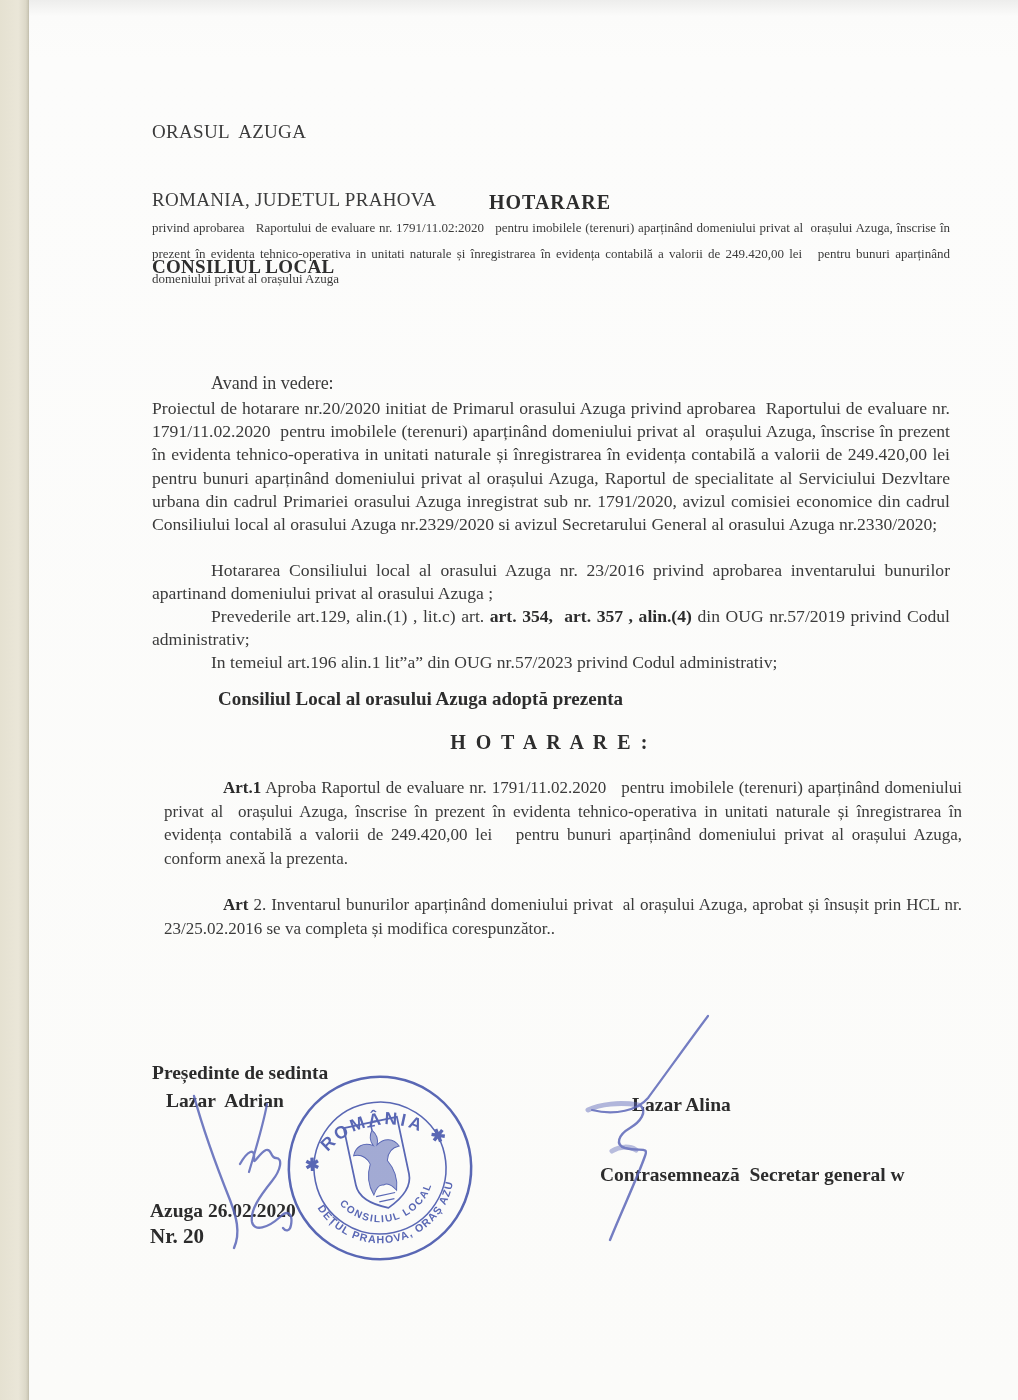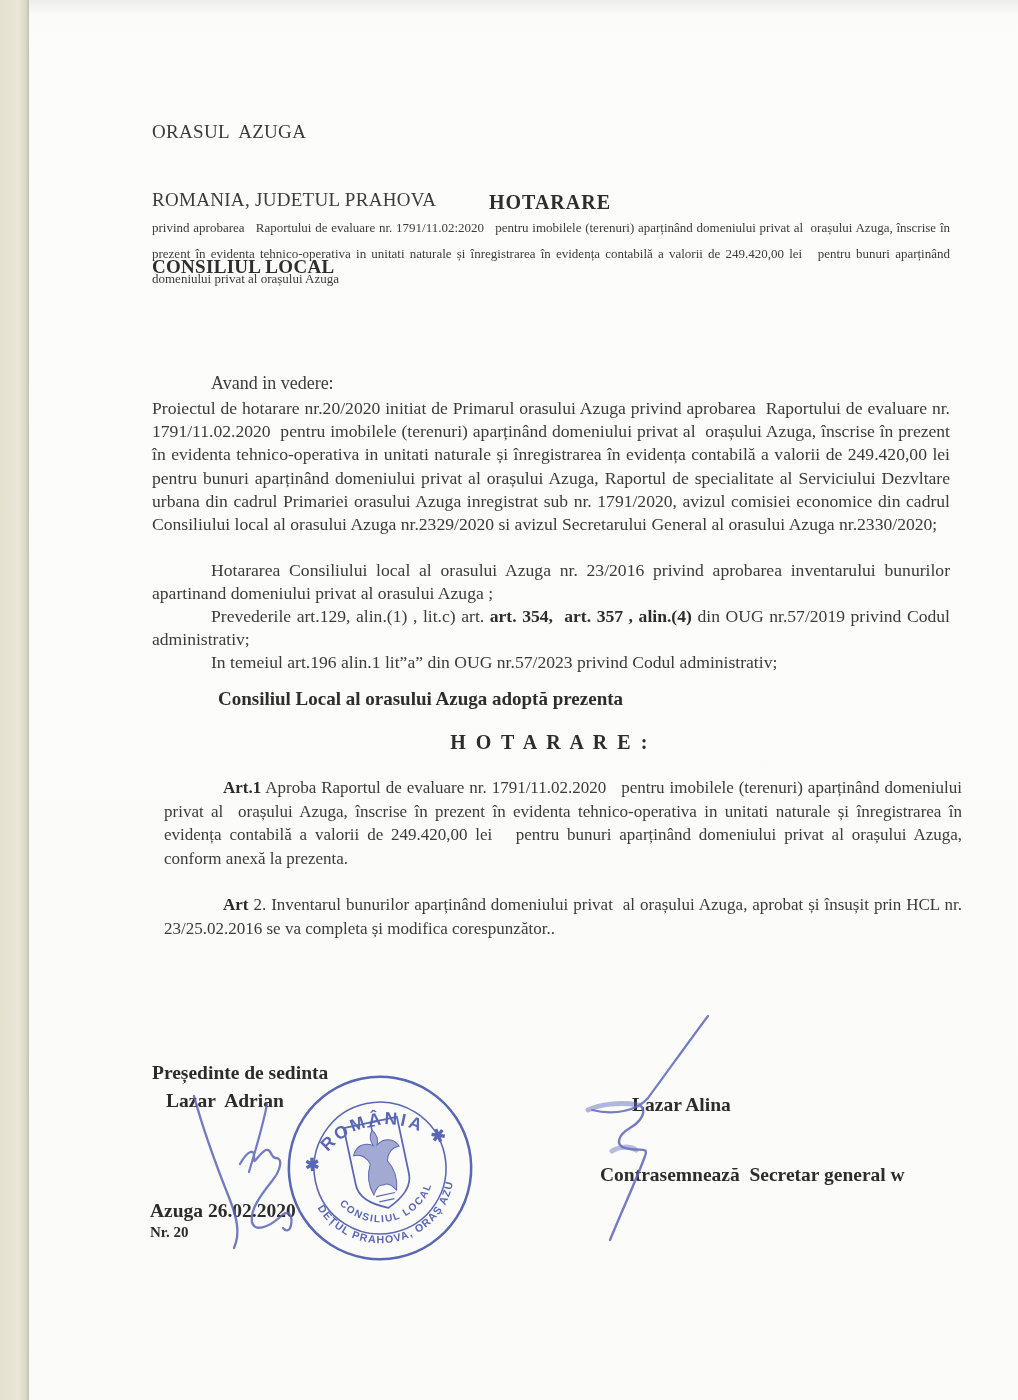--- a/index.html
+++ b/index.html
@@ -33,21 +33,21 @@
   .a1{top:776px;text-indent:59px;}
   .a2{top:893px;text-indent:59px;}
   .a3{top:961px;text-indent:59px;}
   .article b{color:#2b2b2b;}
   .sig{font-size:19.5px;font-weight:bold;color:#2c2c2c;white-space:pre-wrap;}
   .sig-left-role{left:152px;top:1062px;}
   .sig-left-name{left:166px;top:1090px;}
   .sig-right-role{left:600px;top:1124px;margin-top:40px;}
   .sig-right-name{left:632px;top:1094px;}
   .foot-date{left:150px;top:1200px;font-size:19.5px;font-weight:bold;color:#2c2c2c;}
-  .foot-nr{left:150px;top:1224px;font-size:15px;font-weight:bold;color:#2c2c2c;}
+  .foot-nr{left:150px;top:1224px;font-size:21px;font-weight:bold;color:#2c2c2c;}
   .stamp-wrap{left:283px;top:1071px;width:194px;height:194px;opacity:.88;}
   .ink{left:0;top:0;width:1018px;height:1400px;pointer-events:none;}
 </style>
 </head>
 <body>
 
 <div class="scan">
   <div class="edge-left"></div>
 
   <div class="blk hdr">

